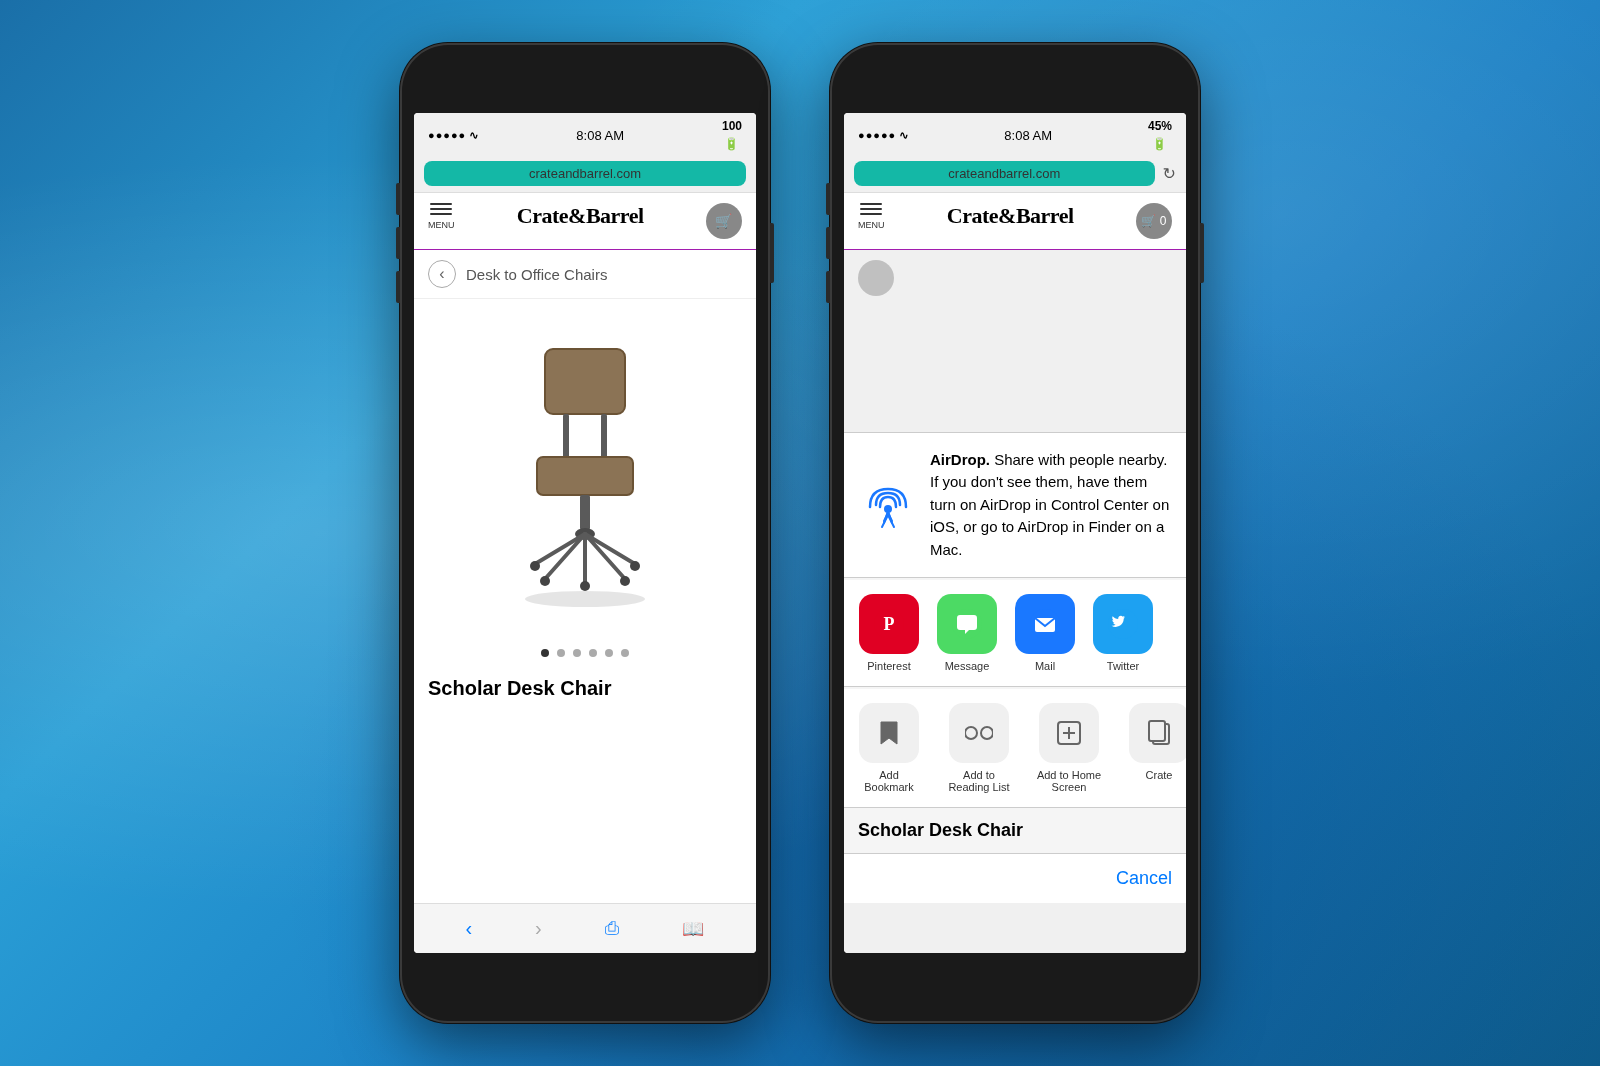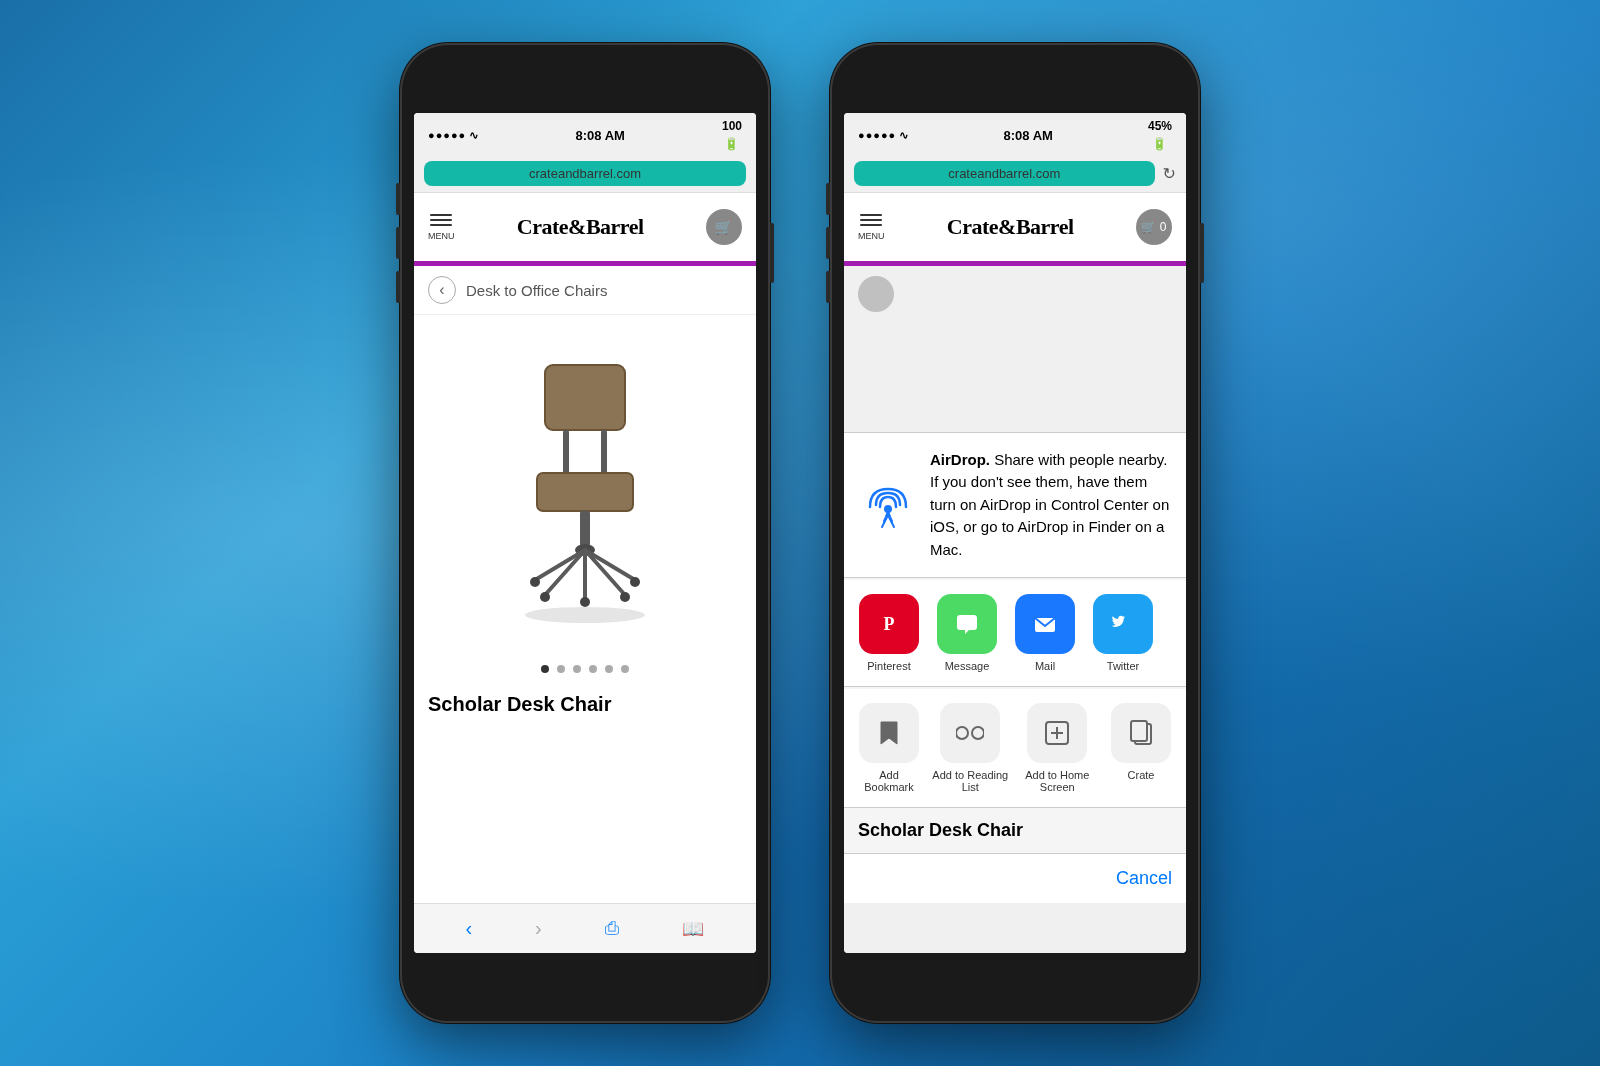--- a/index.html
+++ b/index.html
@@ -85,21 +85,21 @@
       justify-content: space-between;
       align-items: center;
       padding: 6px 14px 4px;
       font-size: 12px;
       font-weight: 600;
       background: #f0f0f0;
       color: #000;
     }
 
     .status-left { display: flex; align-items: center; gap: 3px; }
-    .status-center { font-size: 13px; font-weight: 700; }
+    .status-center { font-size: 13px; font-weight: 400; }
     .status-right { display: flex; align-items: center; gap: 4px; font-size: 12px; flex-direction: column; }
 
     
     .address-bar {
       background: #f0f0f0;
       padding: 6px 10px;
       display: flex;
       align-items: center;
       justify-content: space-between;
       border-bottom: 1px solid #ddd;
@@ -117,23 +117,23 @@
 
     .refresh-btn {
       margin-left: 8px;
       font-size: 16px;
       color: #555;
     }
 
     
     .nav-header {
       display: flex;
-      align-items: center;
-      padding: 16px 14px;
-      border-bottom: 5px solid #a21caf;
+      align-items: flex-start;
+      padding: 10px 14px;
+      border-bottom: 1px solid #a21caf;
       background: #fff;
       gap: 16px;
     }
 
     .menu-btn {
       display: flex;
       flex-direction: column;
       gap: 3px;
       align-items: center;
     }
@@ -343,21 +343,21 @@
     .message-bg { background: #4cda64; }
     .mail-bg { background: #1a78ff; }
     .twitter-bg { background: #1da1f2; }
 
     
     .action-icons-row {
       background: #fff;
       padding: 14px 10px;
       display: flex;
       align-items: flex-start;
-      gap: 8px;
+      gap: 20px;
       border-bottom: 1px solid #ccc;
     }
 
     .action-icon-item {
       display: flex;
       flex-direction: column;
       align-items: center;
       gap: 6px;
       min-width: 70px;
     }

